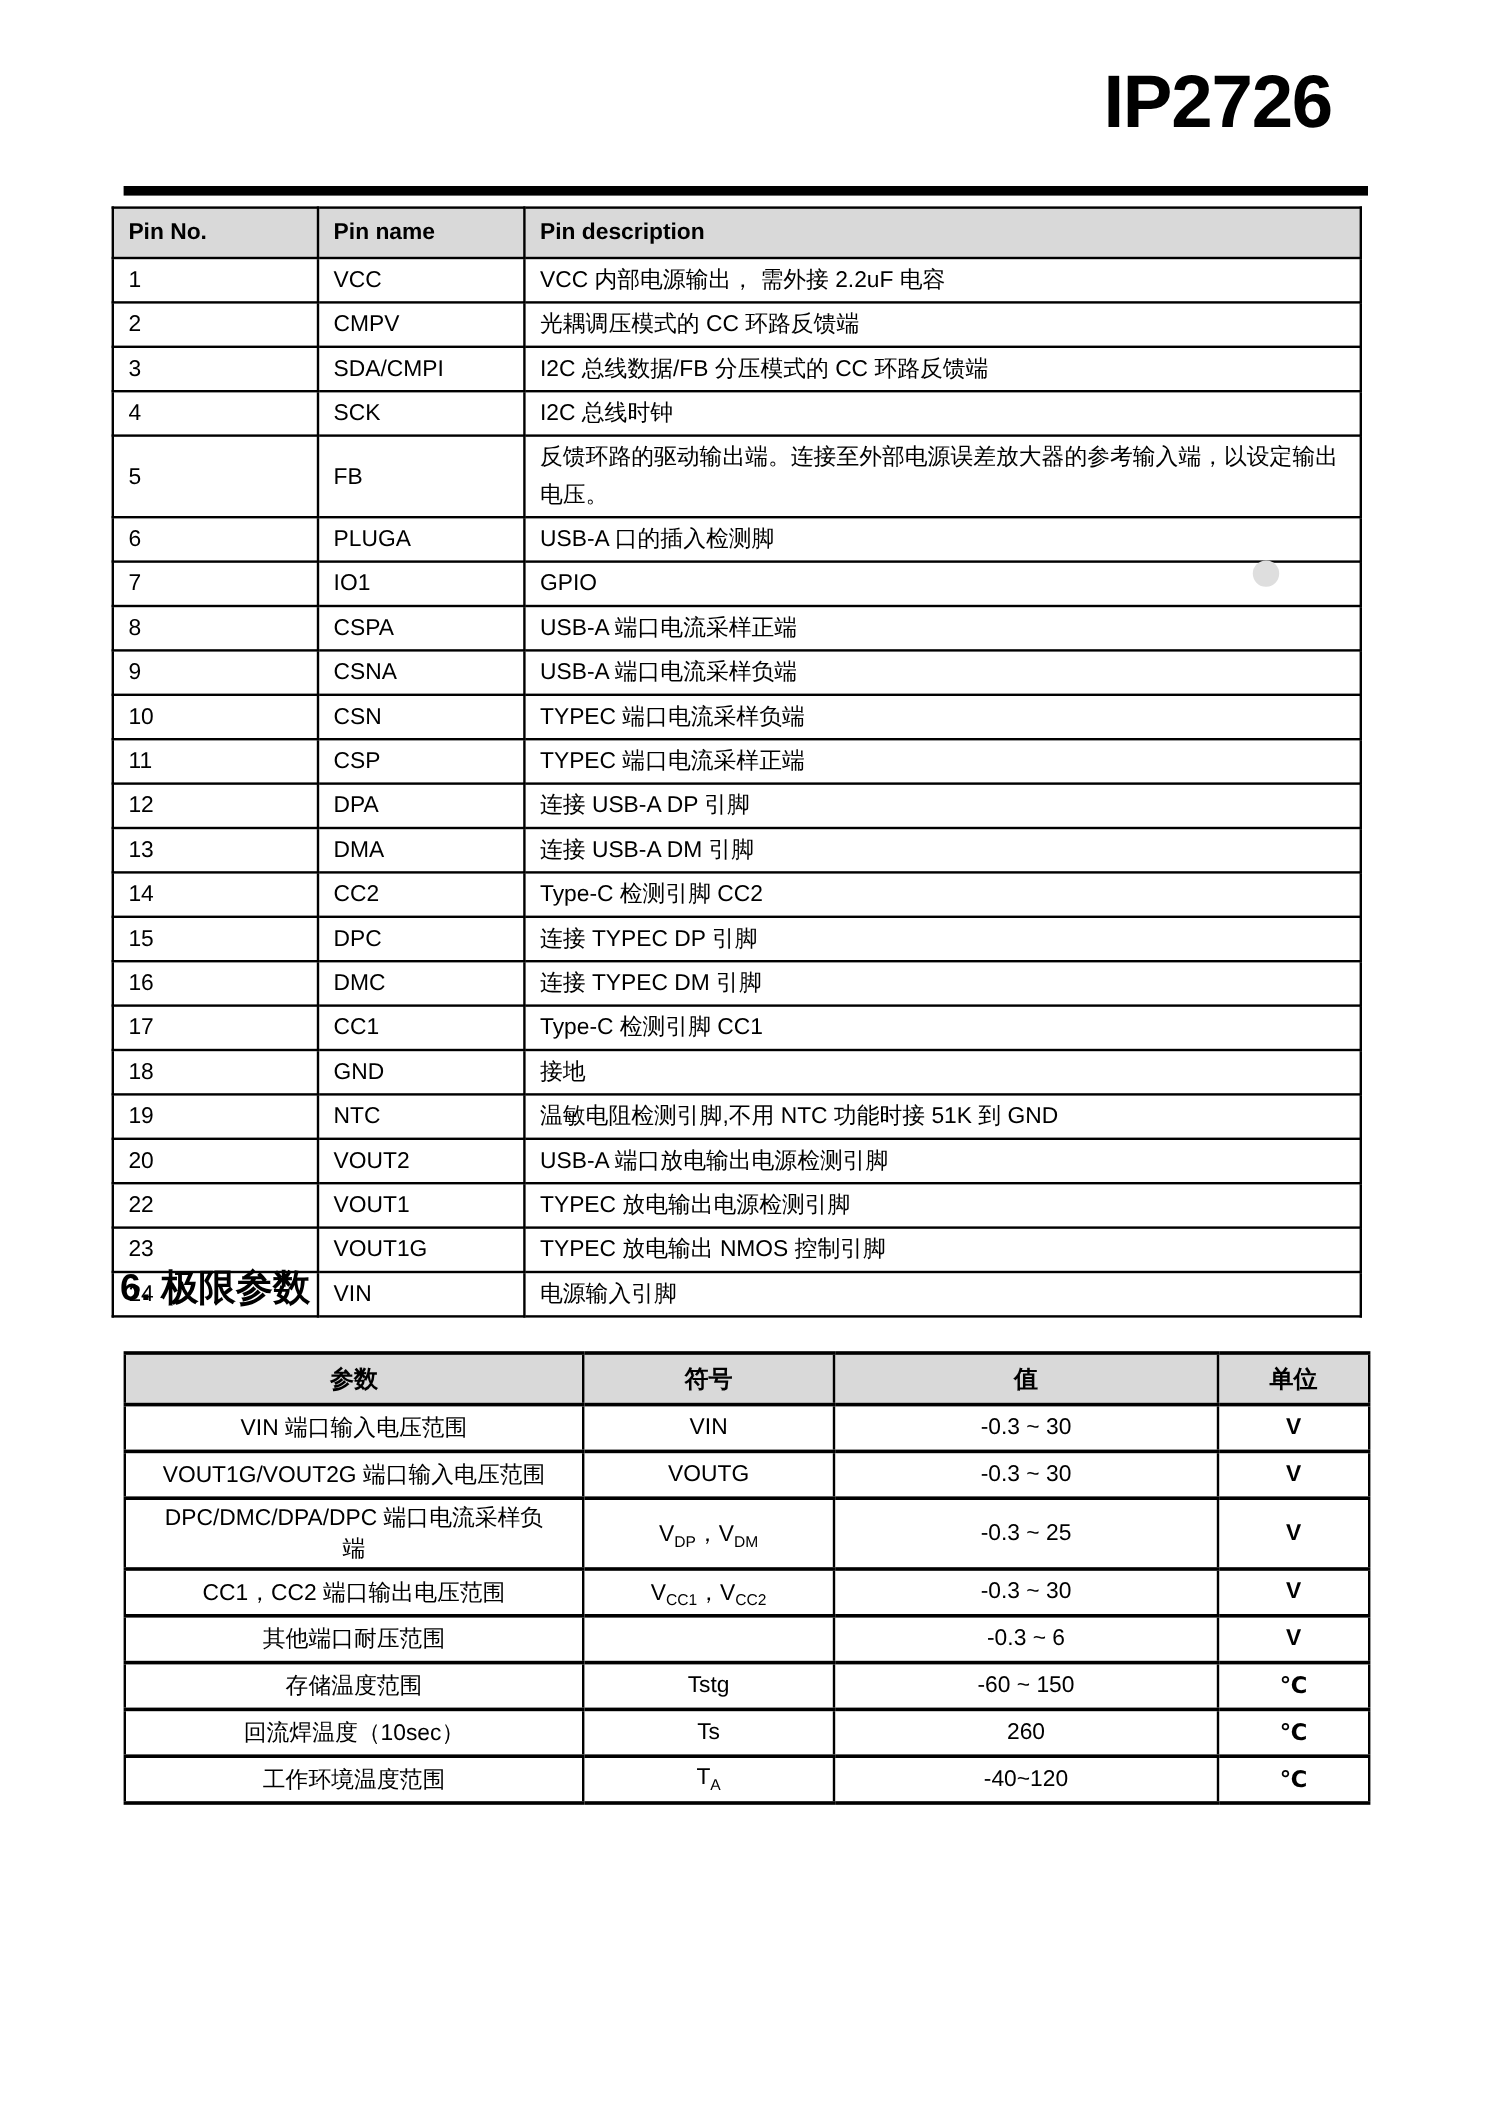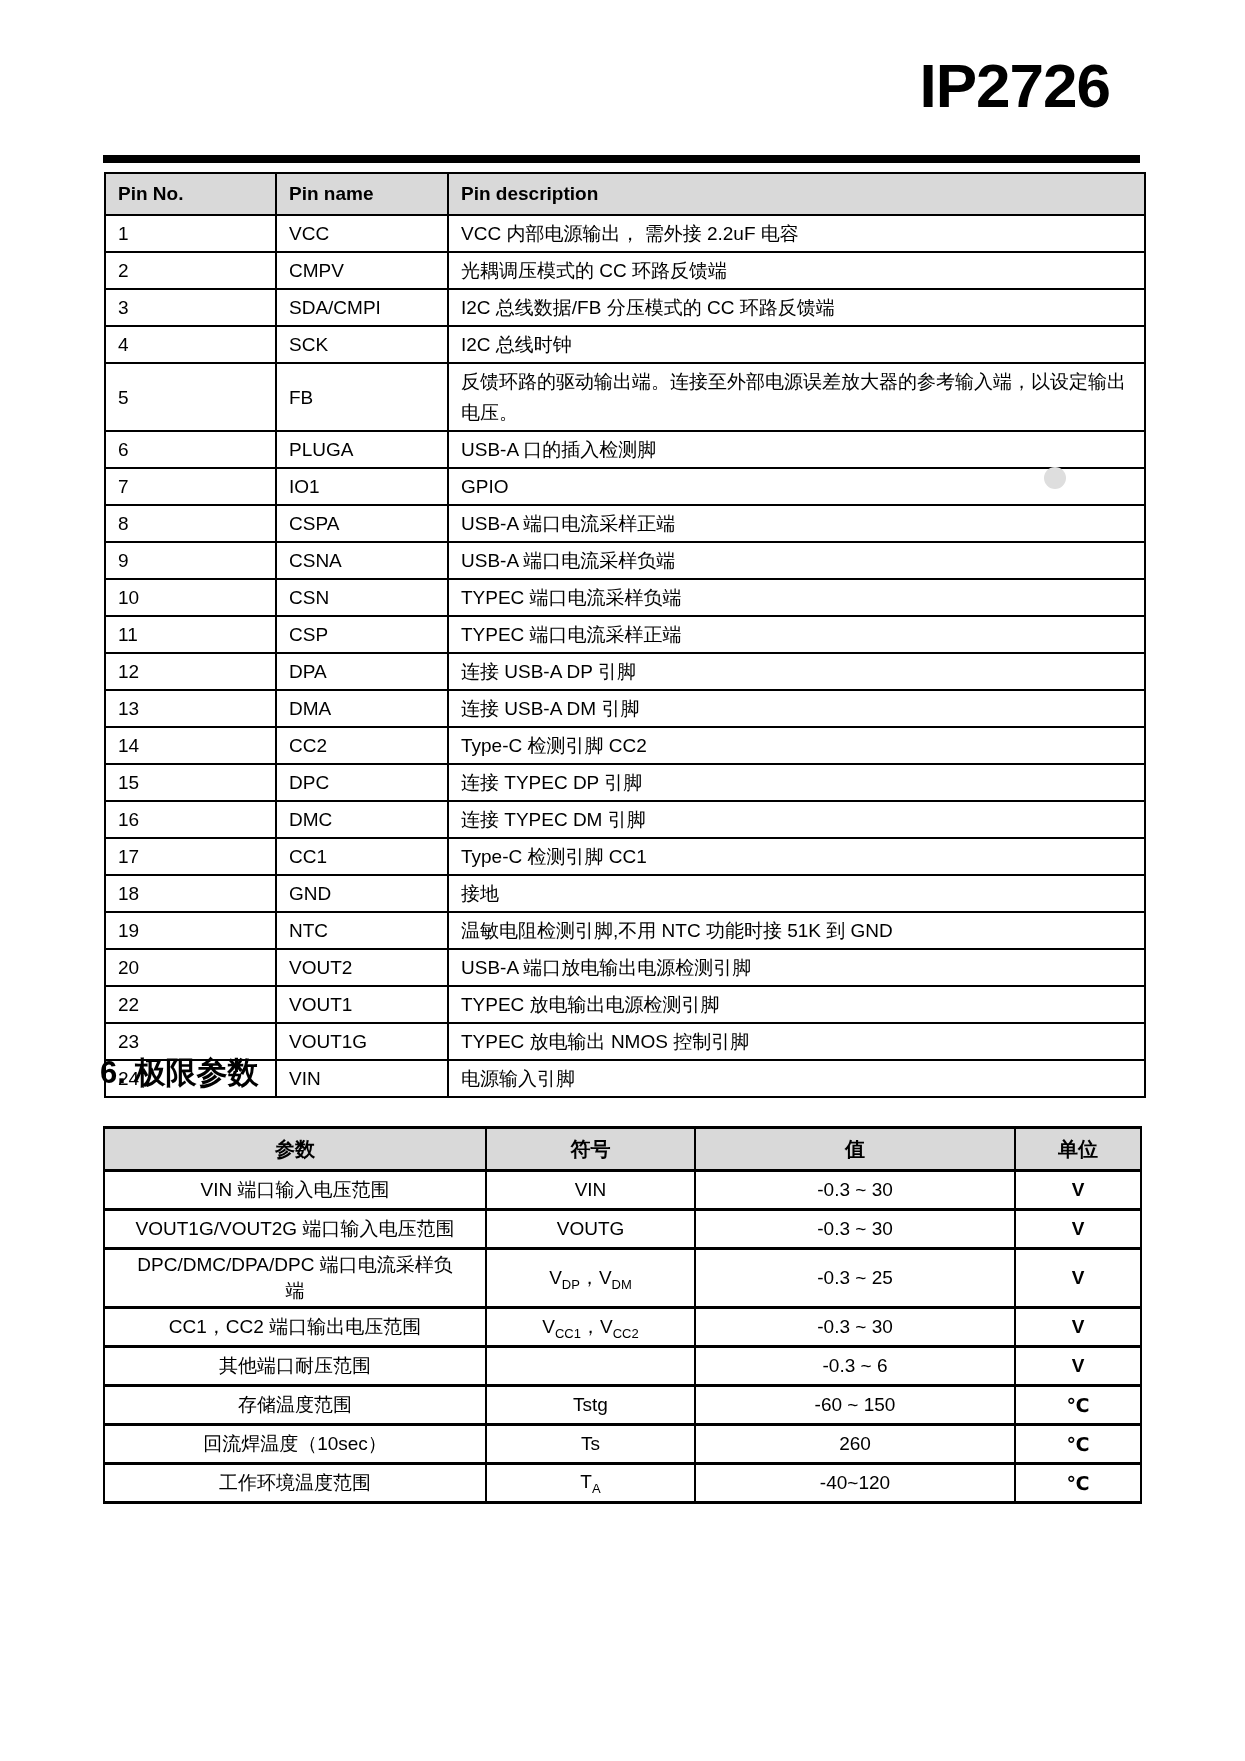--- a/index.html
+++ b/index.html
@@ -32,21 +32,21 @@
     height: 8px;
     background: #000;
   }
   .rule-top { top: 155px; }
   .rule-bottom { top: 1645px; height: 7px; }
 
   
   table { border-collapse: collapse; table-layout: fixed; }
   .pin-table {
     position: absolute;
-    left: 104px;
+    left: 93px;
     top: 172px;
     width: 1040px;
     font-size: 19px;
   }
   .pin-table th, .pin-table td {
     border: 2px solid #000;
     padding: 2px 6px 2px 12px;
     text-align: left;
     vertical-align: middle;
   }

